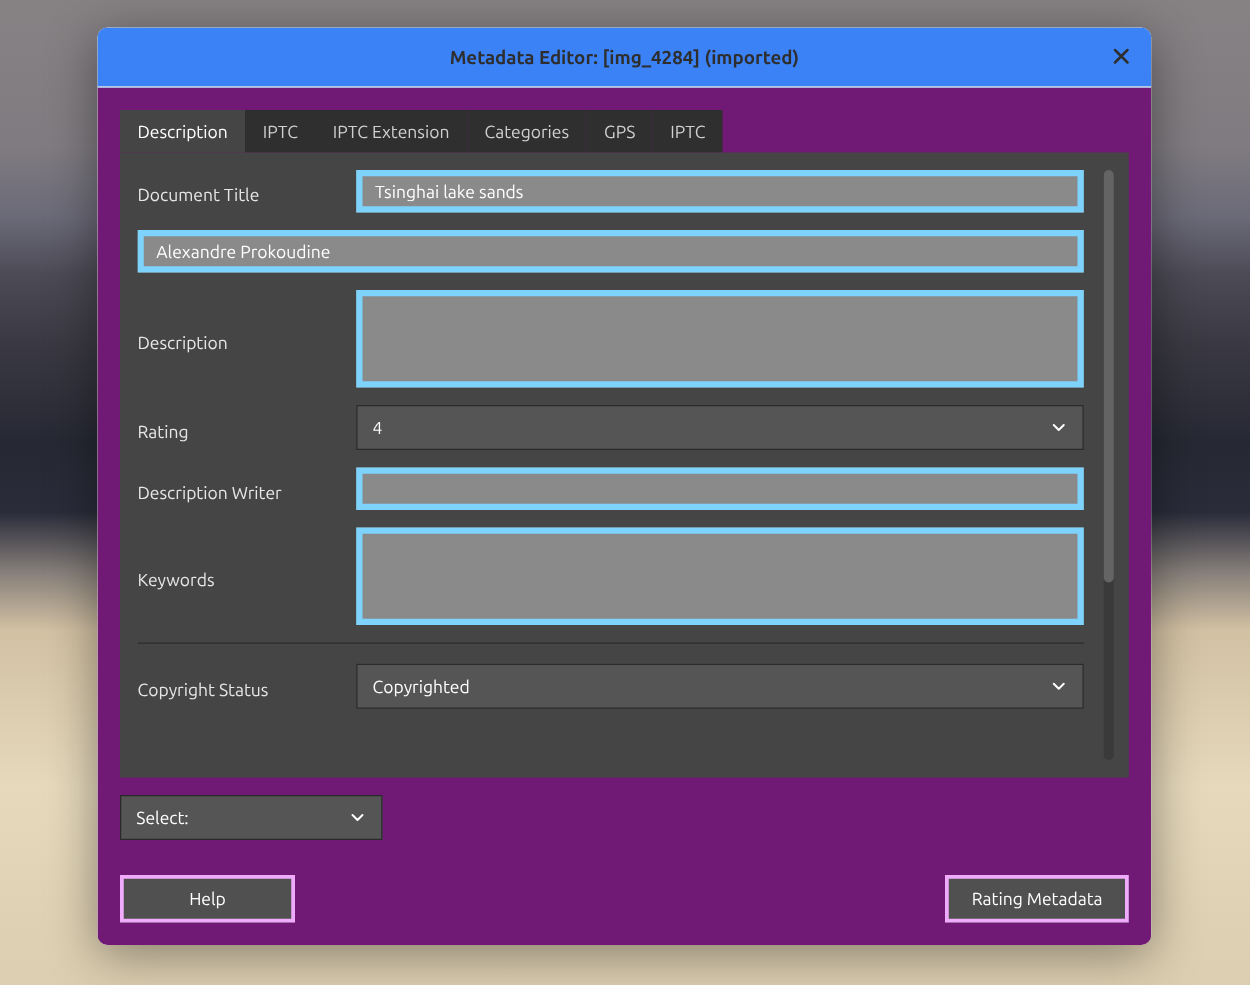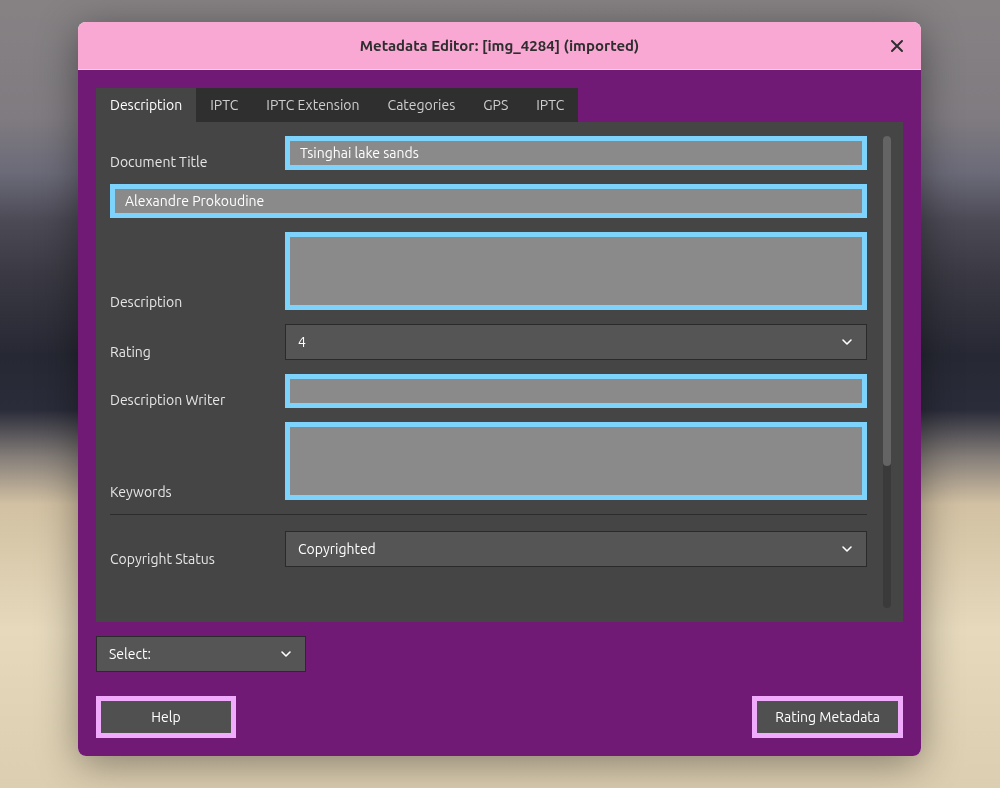--- a/index.html
+++ b/index.html
@@ -20,21 +20,21 @@
     height: 734px;
     background: #fafafa;
     border-radius: 8px;
     box-shadow: 0 8px 40px rgba(0,0,0,0.4);
     display: flex;
     flex-direction: column;
     overflow: hidden;
   }
   .titlebar {
     height: 48px;
-    background: #f9a8d4;
+    background: #3b82f6;
     display: flex;
     align-items: center;
     position: relative;
     border-bottom: 1px solid #e0e0e0;
   }
   .titlebar .title {
     flex: 1;
     text-align: center;
     font-size: 15px;
     font-weight: 600;
@@ -105,21 +105,21 @@
   .scrollbar-thumb {
     position:absolute; left:0; width:8px;
     top:0; height:70%;
     background: #646464;
     border-radius:4px;
   }
 
   .form-row {
     display: flex;
     margin-bottom: 14px;
-    align-items: flex-end;
+    align-items: center;
   }
   .form-row .flabel {
     width: 175px;
     padding-top: 6px;
     color: #e6e6e6;
     font-size: 14px;
   }
   .finput {
     flex: 1;
     background: #8a8a8a;
@@ -170,21 +170,21 @@
   .spacer { flex:1; }
 
   .button-row {
     margin-top: auto;
     display:flex;
     gap: 10px;
     padding-top: 20px;
   }
   .btn {
     background: #505050;
-    border: 5px solid #f0abfc;
+    border: 3px solid #f0abfc;
     color: #ffffff;
     font-size: 14px;
     padding: 8px 18px;
     min-width: 140px;
     text-align:center;
     cursor:pointer;
   }
 
 </style>
 </head>

